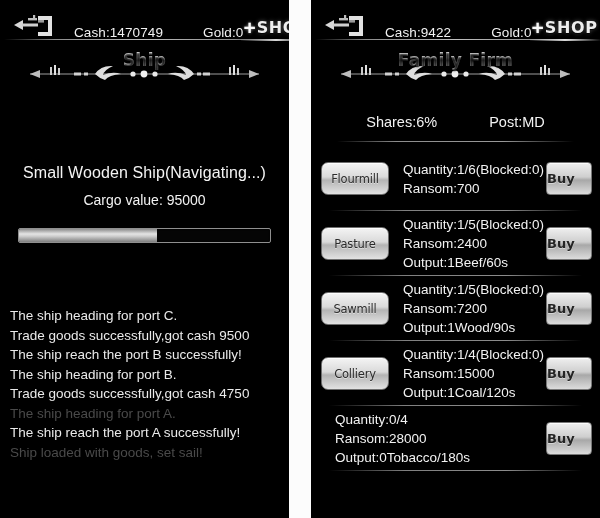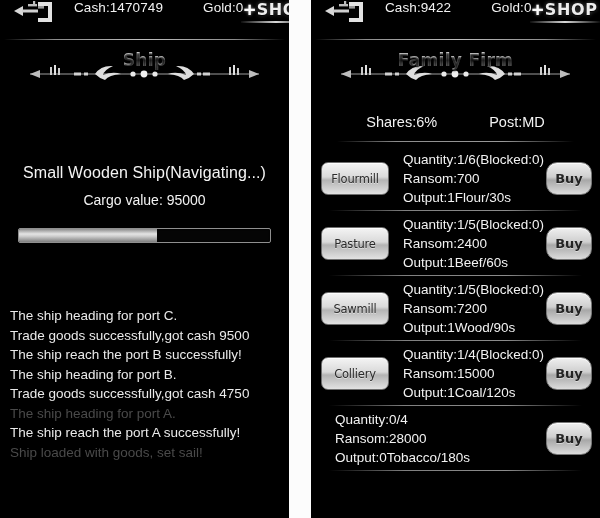--- a/index.html
+++ b/index.html
@@ -27,21 +27,21 @@
     overflow: hidden;
   }
   .panel-left  { width: 289px; height: 518px; }
   .panel-gap   { width: 22px;  height: 518px; background:#fcfcfc; }
   .panel-right { width: 289px; height: 518px; }
 
   
   .topbar {
     height: 40px;
     display: flex;
-    align-items: flex-start;
+    align-items: flex-end;
     position: relative;
   }
   .topbar::after {
     content: "";
     position: absolute;
     left: 4px; right: 4px; bottom: 0;
     height: 1px;
     background: linear-gradient(to right, rgba(255,255,255,0) 0%, rgba(255,255,255,.55) 18%, rgba(255,255,255,.75) 50%, rgba(255,255,255,.55) 82%, rgba(255,255,255,0) 100%);
   }
   .ship-icon {
@@ -225,25 +225,25 @@
   .firm-info div {
     color: #f2f2f2;
     font-size: 13.5px;
     line-height: 19px;
     white-space: nowrap;
   }
   .buy-btn {
     flex: 0 0 auto;
     width: 44px;
     height: 31px;
-    border-radius: 11px;
+    border-radius: 4px;
     border: 1px solid #777;
     display: flex;
     align-items: center;
-    justify-content: center;
+    justify-content: flex-start;
     background: linear-gradient(to bottom, #efefef 0%, #cfcfcf 45%, #a8a8a8 55%, #dcdcdc 100%);
     box-shadow: 0 1px 2px rgba(0,0,0,.8), inset 0 1px 0 rgba(255,255,255,.8);
   }
   .buy-label {
     font-family: "DejaVu Sans", sans-serif;
     font-weight: 700;
     font-size: 13px;
     color: #242424;
     text-shadow: 0 1px 0 rgba(255,255,255,.45);
   }
@@ -371,21 +371,20 @@
     </div>
 
     <div class="firm-list" id="firm-list">
         <div class="firm-row">
           <div class="firm-btn">
             <span class="firm-btn-label">Flourmill</span>
           </div>
           <div class="firm-info">
             <div>Quantity:1/6(Blocked:0)</div>
             <div>Ransom:700</div>
-            <div>Output:1Flour/30s</div>
           </div>
           <div class="buy-btn">
             <span class="buy-label">Buy</span>
           </div>
         </div>
         <div class="firm-row">
           <div class="firm-btn">
             <span class="firm-btn-label">Pasture</span>
           </div>
           <div class="firm-info">

